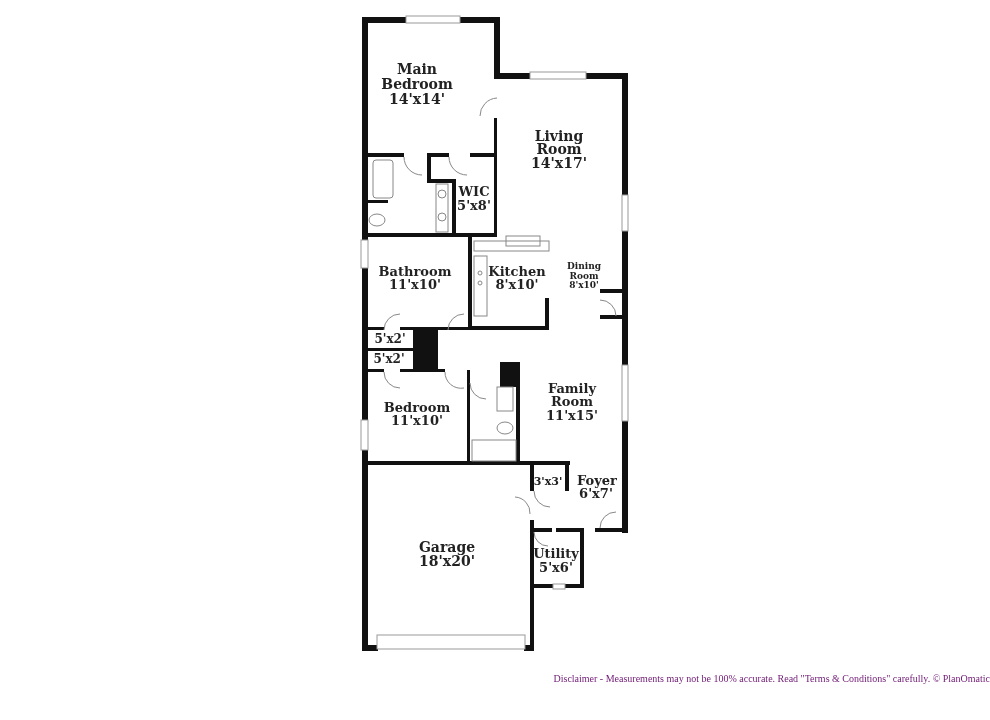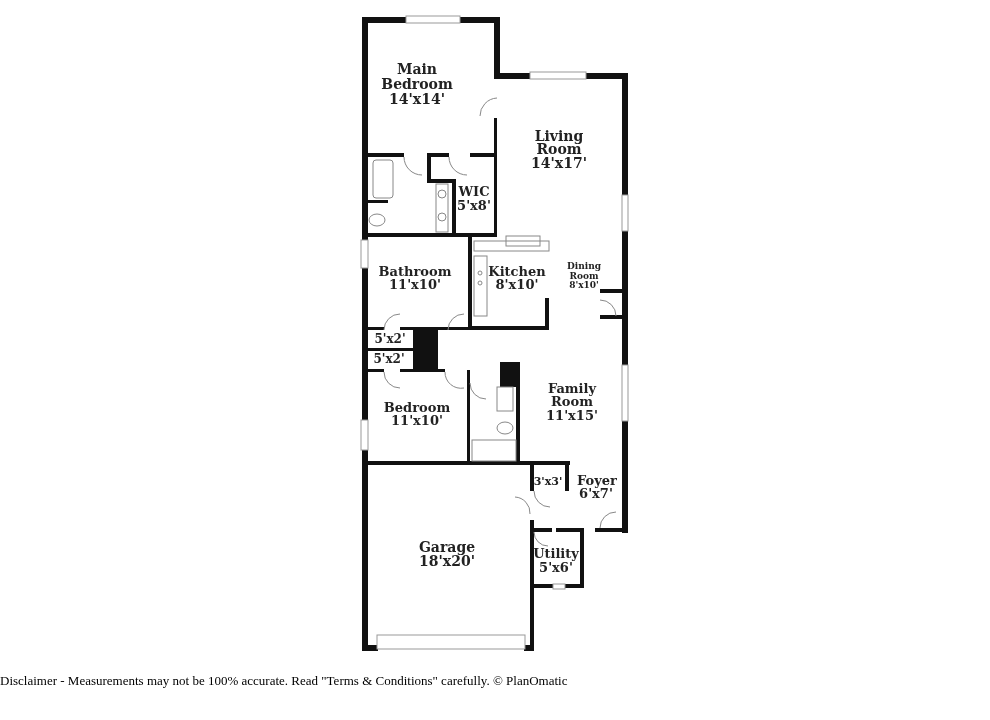--- a/index.html
+++ b/index.html
@@ -1,19 +1,19 @@
 <!DOCTYPE html>
 <html><head>
 <meta charset="utf-8">
 <style>
   html, body { margin:0; padding:0; background:#ffffff; }
   body { width:990px; height:720px; position:relative; overflow:hidden; font-family:"DejaVu Serif", serif; }
   #plan { position:absolute; left:0; top:0; width:990px; height:720px; }
   .room-label { font-family:"DejaVu Serif", serif; font-weight:bold; fill:#222; text-anchor:middle; }
-  .disclaimer { position:absolute; left:0; width:990px; top:673px; text-align:left; font-family:"Liberation Serif", serif; font-size:13px; color:#000000; }
+  .disclaimer { position:absolute; left:0; width:990px; top:673px; text-align:right; font-family:"Liberation Serif", serif; font-size:10px; color:#701a75; }
 </style>
 </head>
 <body>
 
 <svg id="plan" viewBox="0 0 990 720" xmlns="http://www.w3.org/2000/svg">
   <g fill="#111">
 
     <rect x="362" y="17" width="6" height="633"></rect>
 
     <rect x="362" y="17" width="138" height="6"></rect>

